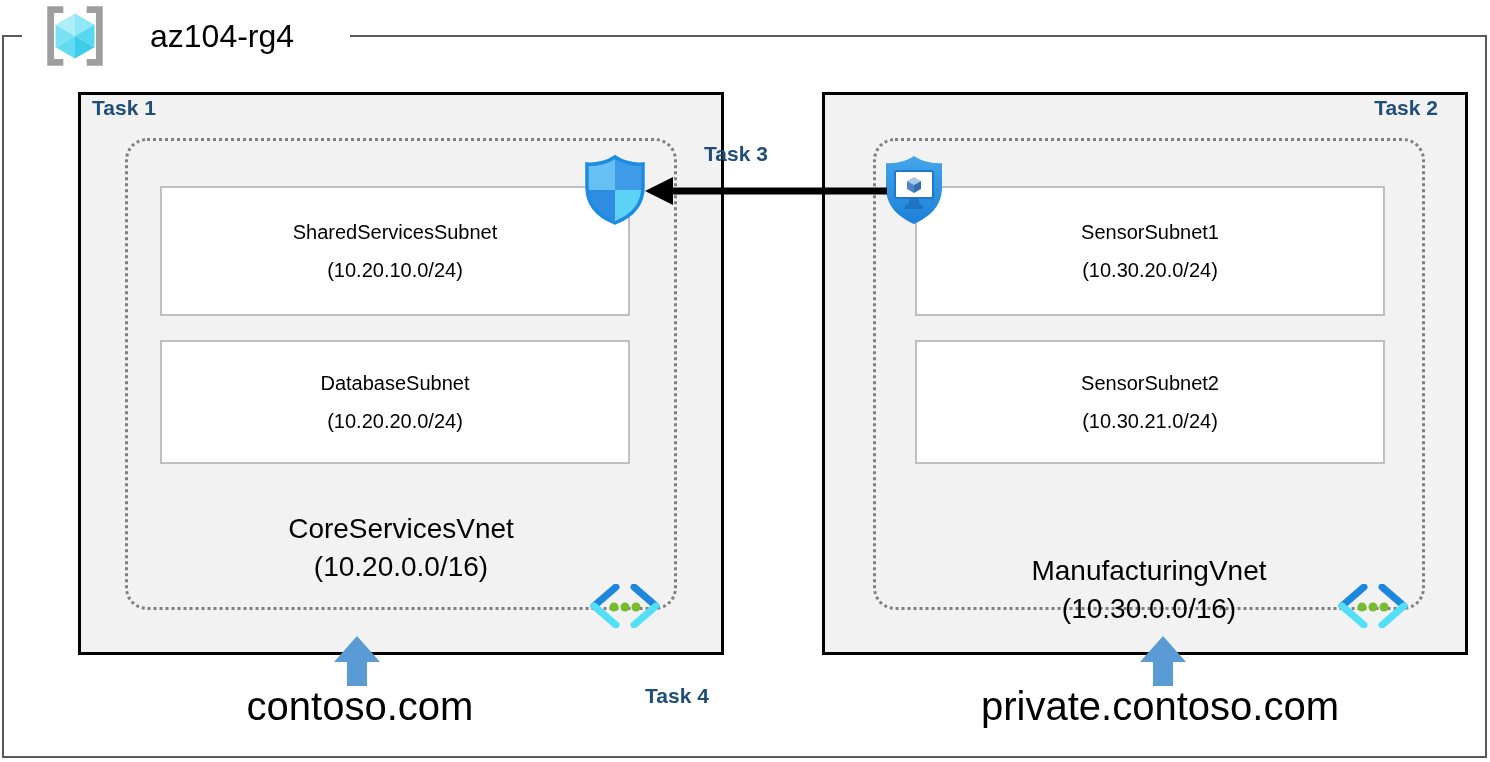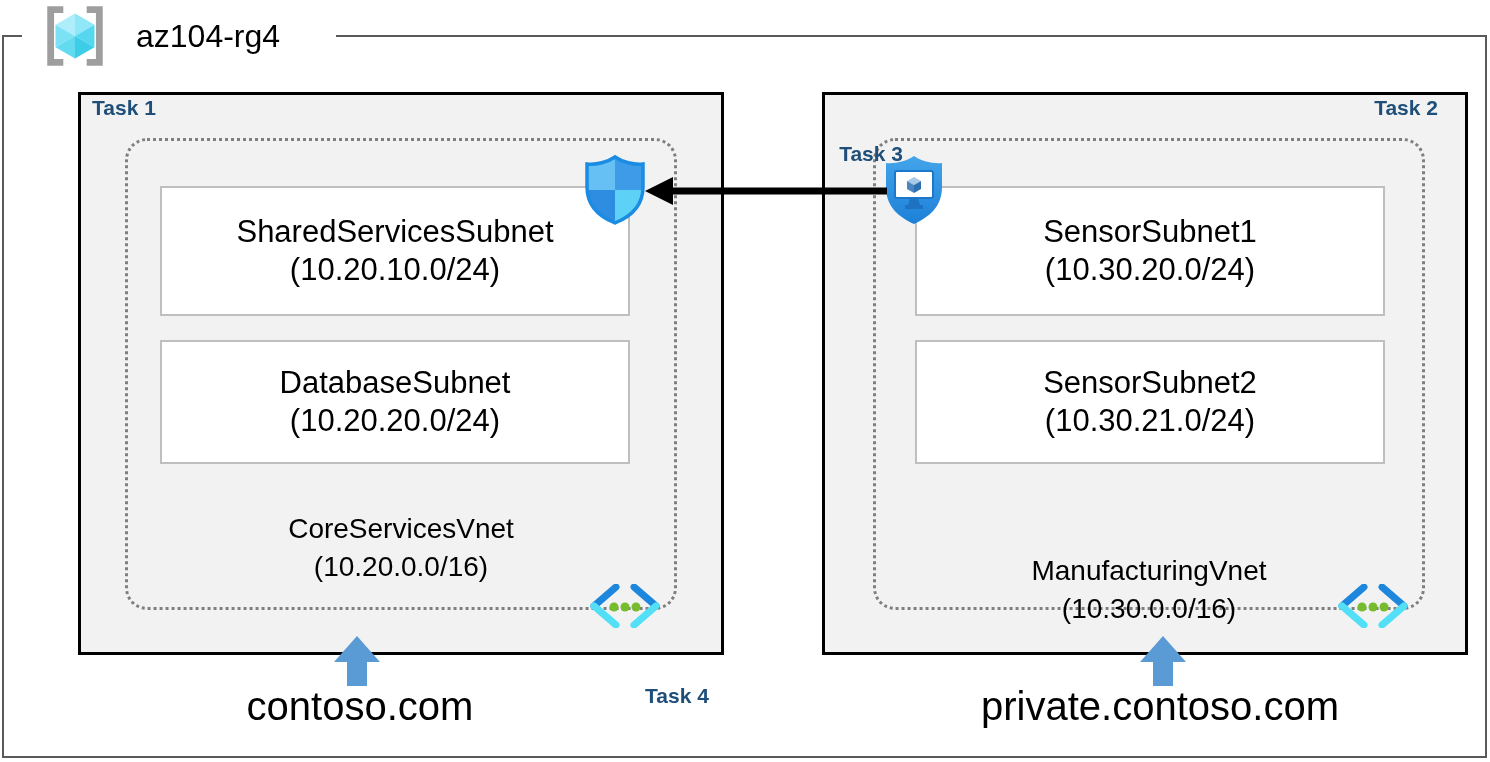--- a/index.html
+++ b/index.html
@@ -6,48 +6,48 @@
   #stage {
     position:relative; width:1490px; height:762px; background:#ffffff;
     font-family:"Liberation Sans", sans-serif; color:#000; overflow:hidden;
   }
   .outer-frame {
     position:absolute; left:2px; top:35px; width:1485px; height:723px;
     border:2px solid #595959; box-sizing:border-box; z-index:0;
   }
   .rg-badge {
     position:absolute; left:22px; top:2px; height:68px; background:#ffffff;
-    padding:0 56px 0 16px; display:flex; align-items:center; gap:24px; z-index:6;
+    padding:0 56px 0 16px; display:flex; align-items:center; gap:38px; z-index:6;
   }
   .rg-title { font-size:32px; color:#000; white-space:nowrap; }
 
   .panel {
     position:absolute; top:92px; width:646px; height:563px; background:#F2F2F2;
     border:3px solid #000; box-sizing:border-box; z-index:1;
   }
   .panel.left  { left:78px; }
   .panel.right { left:822px; }
 
   .task-label { position:absolute; font-weight:bold; font-size:21px; color:#1F4E79; z-index:3; white-space:nowrap; }
   .task1 { left:92px;  top:96px; }
   .task2 { right:52px; top:96px; }
-  .task3 { left:663px; top:142px; width:240px; text-align:right; z-index:5; }
+  .task3 { left:616px; top:142px; width:240px; text-align:center; z-index:5; }
   .task4 { left:645px; top:684px; width:250px; text-align:left; z-index:5; }
 
   .vnet-dashed {
     position:absolute; top:138px; width:552px; height:472px;
     border:3px dotted #7F7F7F; border-radius:22px; box-sizing:border-box; z-index:1;
   }
   .vnet-dashed.left  { left:125px; }
   .vnet-dashed.right { left:873px; }
 
   .subnet {
     position:absolute; width:470px; background:#ffffff; border:2px solid #BFBFBF;
     box-sizing:border-box; display:flex; flex-direction:column; justify-content:center;
-    align-items:center; font-size:31px; line-height:38px; text-align:center; z-index:2;
+    align-items:center; font-size:20px; line-height:38px; text-align:center; z-index:2;
   }
   .subnet.s1 { top:186px; height:130px; }
   .subnet.s2 { top:340px; height:124px; }
   .subnet.col-left  { left:160px; }
   .subnet.col-right { left:915px; }
 
   .vnet-label {
     position:absolute; top:510px; width:552px; text-align:center;
     font-size:28px; line-height:38px; z-index:2;
   }

